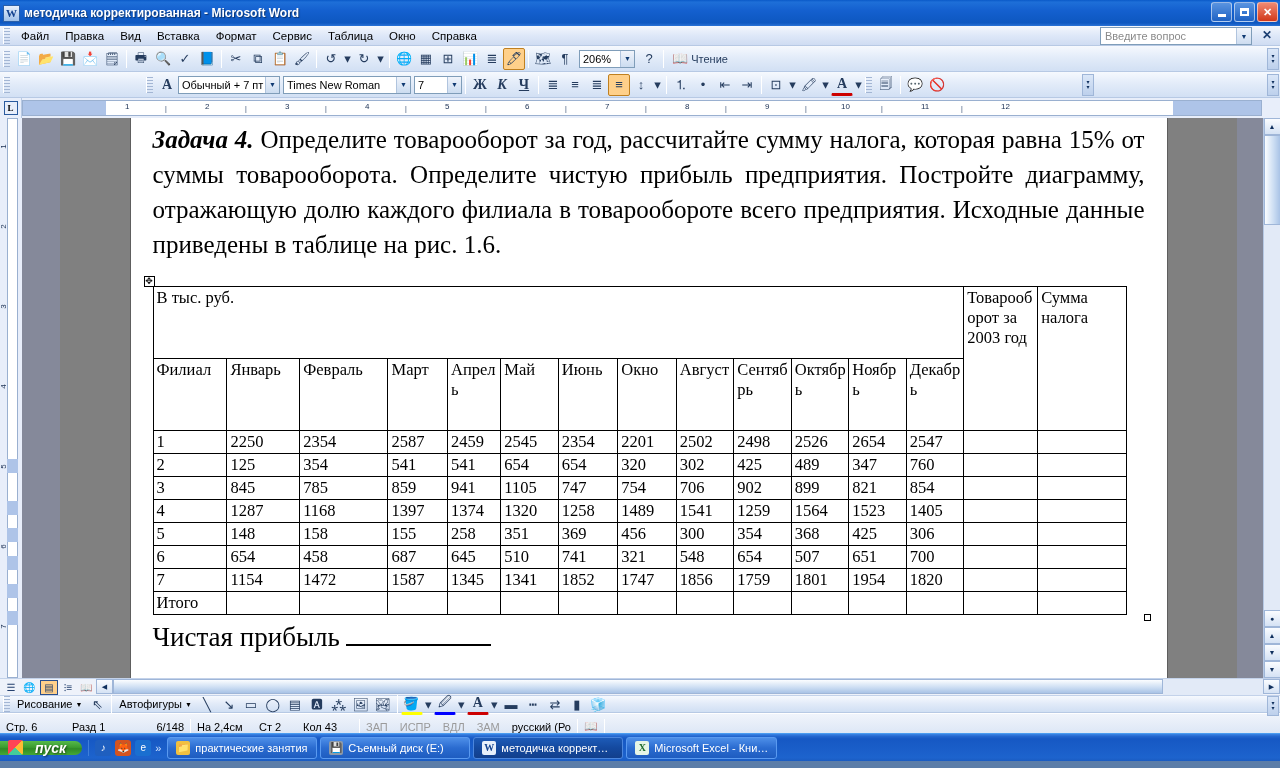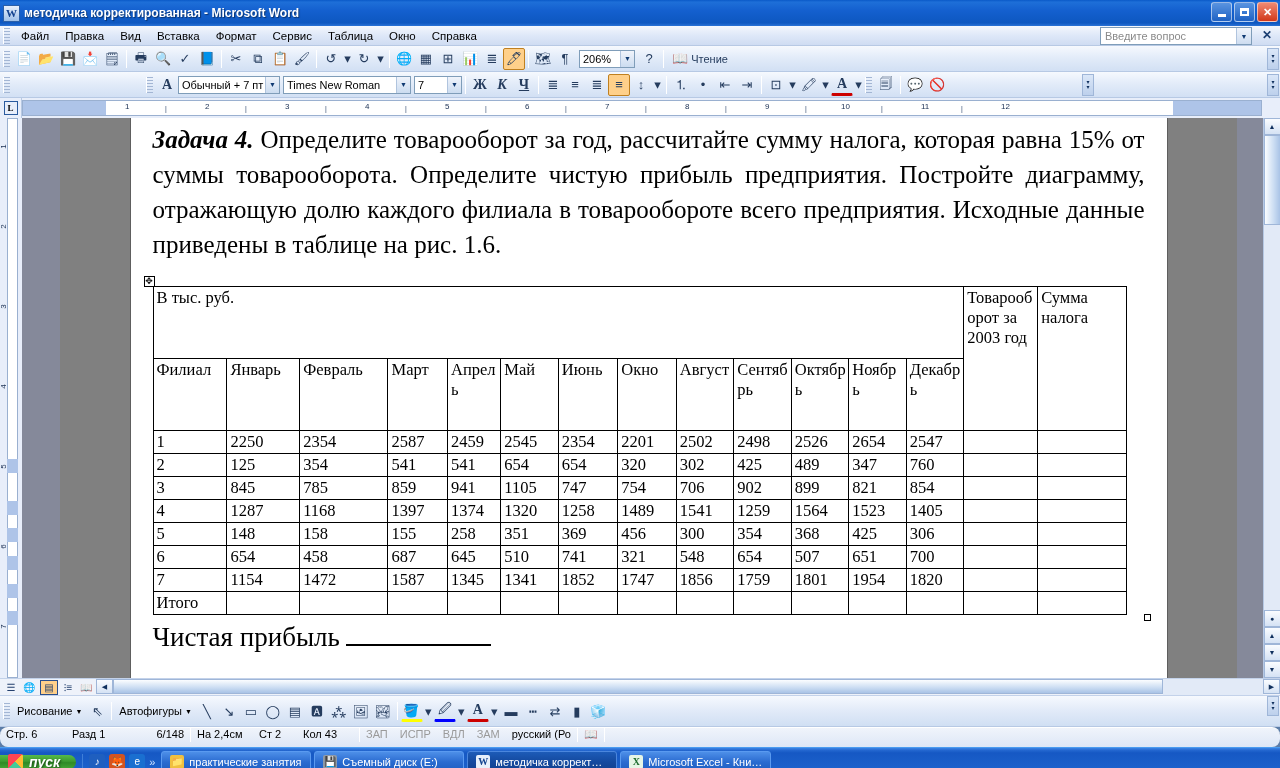--- a/index.html
+++ b/index.html
@@ -217,53 +217,53 @@
   .vbtn {
     width: 18px; height: 15px; display:flex;align-items:center;justify-content:center;
     font-size: 10px; color:#24406e; border: 1px solid transparent;
   }
   .vbtn.on { background:#ffd08a; border:1px solid #2a4f8c; }
   .hs-thumb { height: 15px; background: linear-gradient(180deg,#fbfdff,#cadcf2 60%,#a9c3e6); border: 1px solid #9fb6d8; }
   .hs-track { flex: 1; background: #e2eaf7; }
 
   
   .drawbar {
-    height: 32px;
+    height: 18px;
     background: linear-gradient(180deg,#f6f9fe,#e1eaf8 50%,#d0dff3);
     display: flex; align-items: center;
     border-top: 1px solid #c3d2ea; border-bottom: 1px solid #b7c9e4;
     position: relative; padding-left: 2px;
   }
   .draw-txt { font-size: 11px; padding: 0 4px; color:#000; display:flex;align-items:center;gap:3px;}
 
   
   .statusbar {
     height: 20px;
     background: linear-gradient(180deg,#f0f4fb,#dde7f6);
-    display: flex; align-items: flex-start;
+    display: flex; align-items: flex-end;
     border-top: 1px solid #fff;
-    font-size: 11px; color: #000; border-radius: 8px;
+    font-size: 11px; color: #000;
   }
   .st-cell { padding: 0 6px; white-space: nowrap; }
   .st-cell.dim { color: #9a9a9a; }
   .st-sep { width:1px;height:14px;background:#aab9d2;border-right:1px solid #fff; }
 
   
   .taskbar {
     height: 28px;
     background: linear-gradient(180deg,#3b84e4 0%,#2366cf 9%,#1658c4 18%,#1d63cd 88%,#1a5bc2 100%);
     display: flex; align-items: center;
     border-top: 1px solid #4a9cf0;
   }
   .start {
     height: 14px; margin: 1px 6px 1px 0;
     padding: 0 16px 0 8px;
     background: linear-gradient(180deg,#56b94a 0%,#3c9c30 45%,#2f8a26 55%,#45a836 100%);
     border-radius: 0 12px 12px 0;
-    display: flex; align-items: center; gap: 6px;
+    display: flex; align-items: center; gap: 12px;
     color: #fff; font-weight: bold; font-style: italic; font-size: 14px;
     text-shadow: 1px 1px 2px rgba(0,0,0,.5);
   }
   .start .flag {
     width: 15px; height: 15px;
     background:
       linear-gradient(135deg,#f45 0 50%, transparent 50%),
       linear-gradient(45deg,#4c9 0 50%, transparent 50%);
     background-color: #fb3;
     border-radius: 2px;

